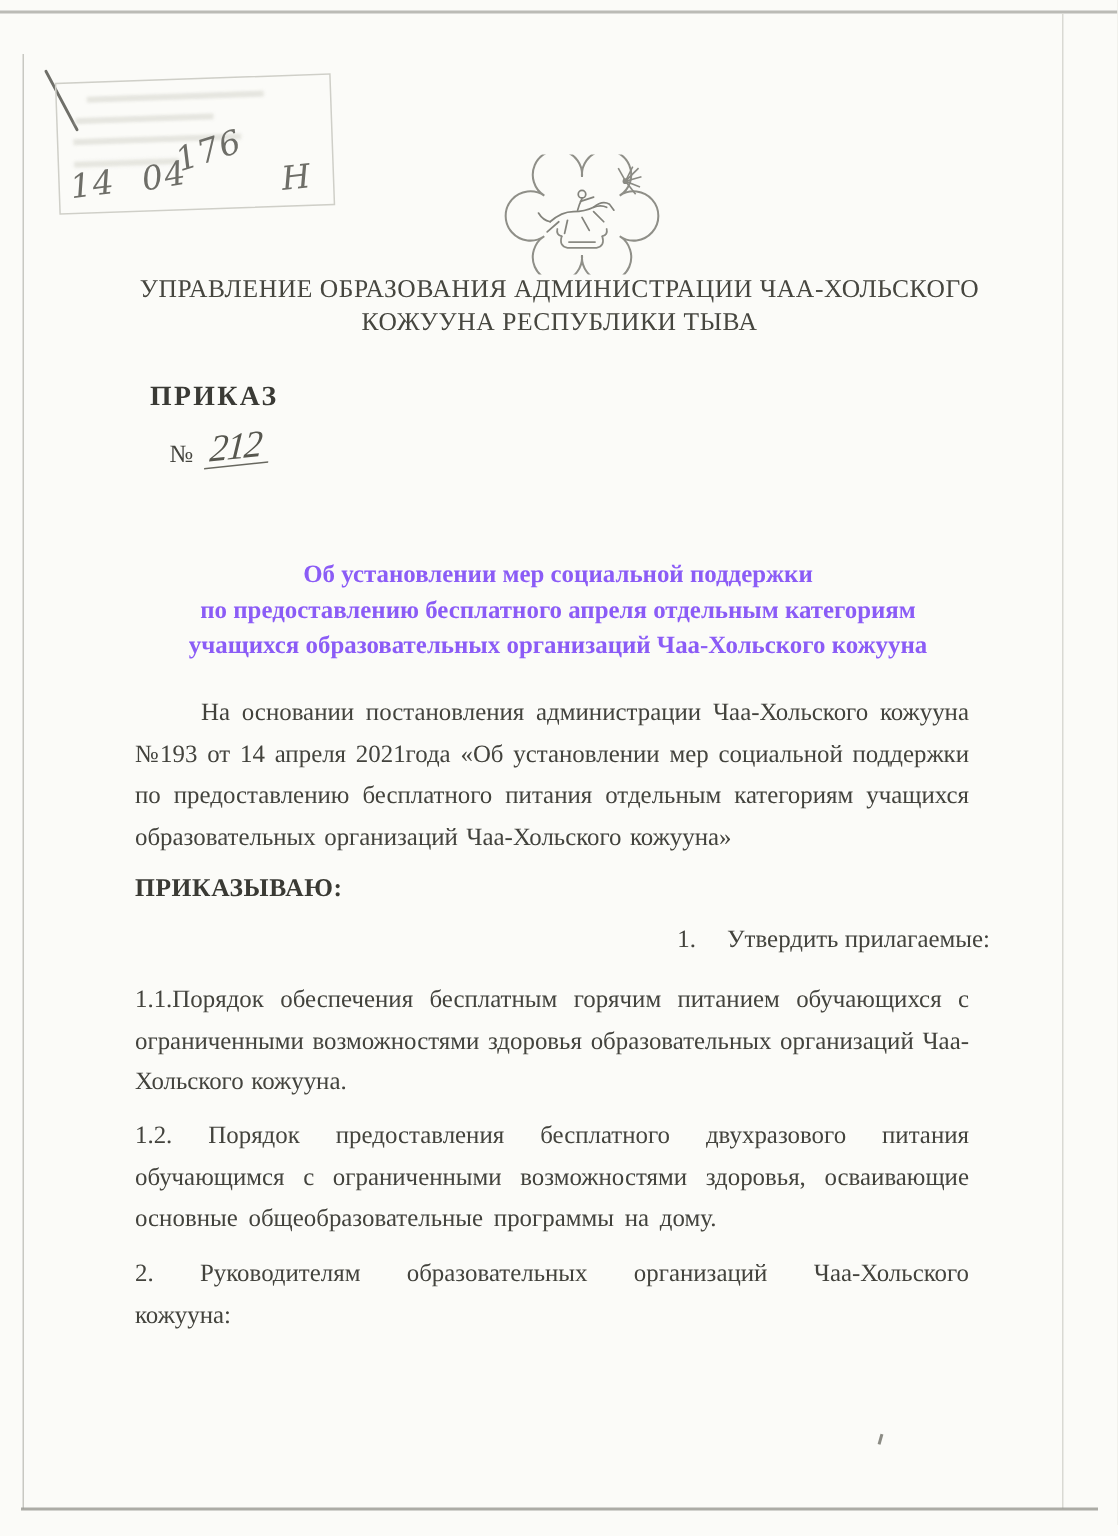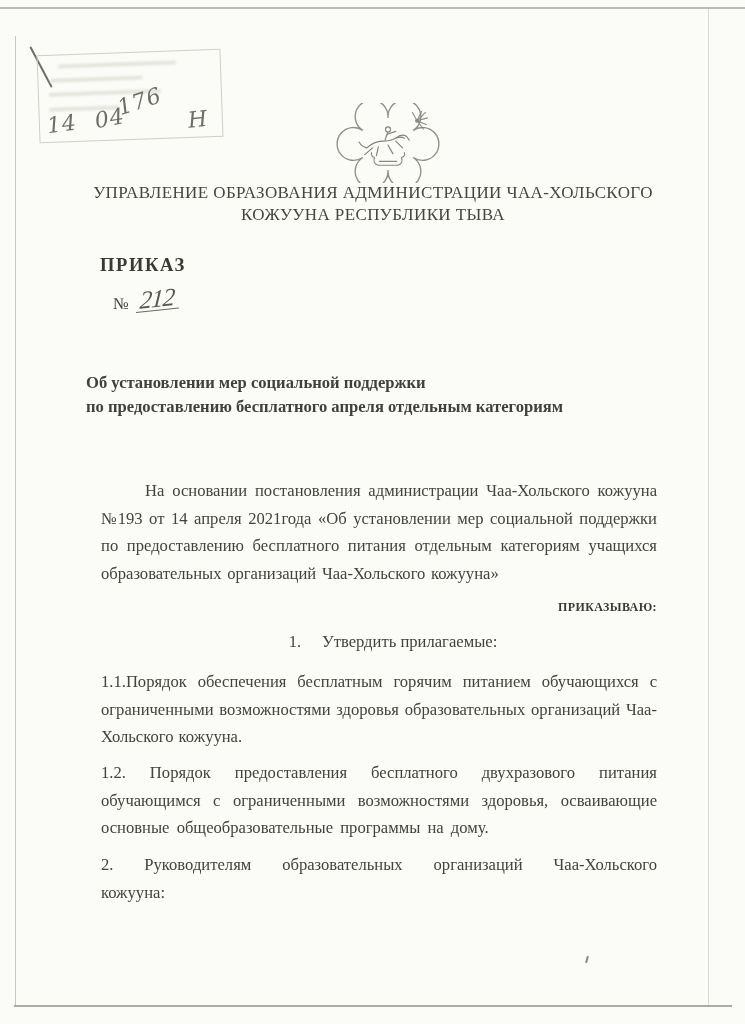--- a/index.html
+++ b/index.html
@@ -58,31 +58,31 @@
   .numrow{height:30px;}
   .hwnum{
     display:inline-block;font-style:italic;font-size:25px;color:#57574f;
     transform:rotate(-6deg) skewX(-10deg);transform-origin:left bottom;
     border-bottom:1.4px solid #67675f;padding:0 5px 0 3px;margin-left:7px;
     line-height:22px;letter-spacing:-1px;
   }
   .pre{white-space:pre-wrap;}
 
   .subject{
-    position:absolute;left:86px;top:371px;width:572px;text-align:left;
-    font-weight:bold;font-size:16.6px;line-height:23.5px;color:#404040;
+    position:absolute;left:86px;top:371px;width:572px;text-align:center;
+    font-weight:bold;font-size:16.6px;line-height:23.5px;color:#8b5cf6;
   }
 
   .p{
-    position:absolute;left:101px;width:556px;
-    font-size:16.6px;line-height:27.5px;text-align:justify;color:#43433d;margin-top:16px;
+    position:absolute;left:90px;width:556px;
+    font-size:16.6px;line-height:27.5px;text-align:justify;color:#43433d;
   }
   .p-preamble{top:461px;text-indent:44px;word-spacing:1.5px;}
-  .p-resolve{top:578px;font-weight:bold;font-size:12px;text-align:right;letter-spacing:.4px;color:#3a3a34;}
-  .p-item1{top:612px;text-align:center;padding-left:14px;font-family:Liberation Serif, serif;}
+  .p-resolve{top:578px;font-weight:bold;font-size:17px;text-align:left;letter-spacing:.4px;color:#3a3a34;}
+  .p-item1{top:612px;text-align:right;padding-left:14px;font-family:Liberation Serif, serif;}
   .p-item1-1{top:652px;word-spacing:1px;}
   .p-item1-2{top:743px;word-spacing:3px;}
   .p-item2{top:835px;word-spacing:11px;}
   .p-item2-dash{top:905px;word-spacing:3.5px;text-align-last:justify;}
 
   .tick{
     position:absolute;left:586px;top:956px;width:2px;height:7px;
     background:#8b8b84;transform:rotate(16deg);
   }
 </style>
@@ -154,20 +154,21 @@
 
   <div class="numblock">
     <div class="numrow">
       <span>№</span><span class="hwnum">212</span>
     </div>
   </div>
 
   <div class="subject">
     <div>Об  установлении мер социальной поддержки</div>
     <div>по предоставлению бесплатного апреля отдельным категориям</div>
+    <div>учащихся образовательных организаций Чаа-Хольского кожууна</div>
   </div>
 
   <div class="p p-preamble">На основании постановления администрации Чаа-Хольского кожууна №193 от 14 апреля 2021года «Об установлении мер социальной поддержки по предоставлению бесплатного питания отдельным категориям учащихся образовательных организаций Чаа-Хольского кожууна»</div>
   <div class="p p-resolve">ПРИКАЗЫВАЮ:</div>
   <div class="p p-item1 pre">1.     Утвердить прилагаемые:</div>
   <div class="p p-item1-1">1.1.Порядок обеспечения бесплатным горячим питанием обучающихся с ограниченными возможностями здоровья образовательных организаций Чаа-Хольского кожууна.</div>
   <div class="p p-item1-2">1.2. Порядок предоставления бесплатного двухразового питания обучающимся с ограниченными возможностями здоровья, осваивающие основные общеобразовательные программы на дому.</div>
   <div class="p p-item2">2. Руководителям образовательных организаций Чаа-Хольского кожууна:</div>
 
   <div class="tick"></div>

